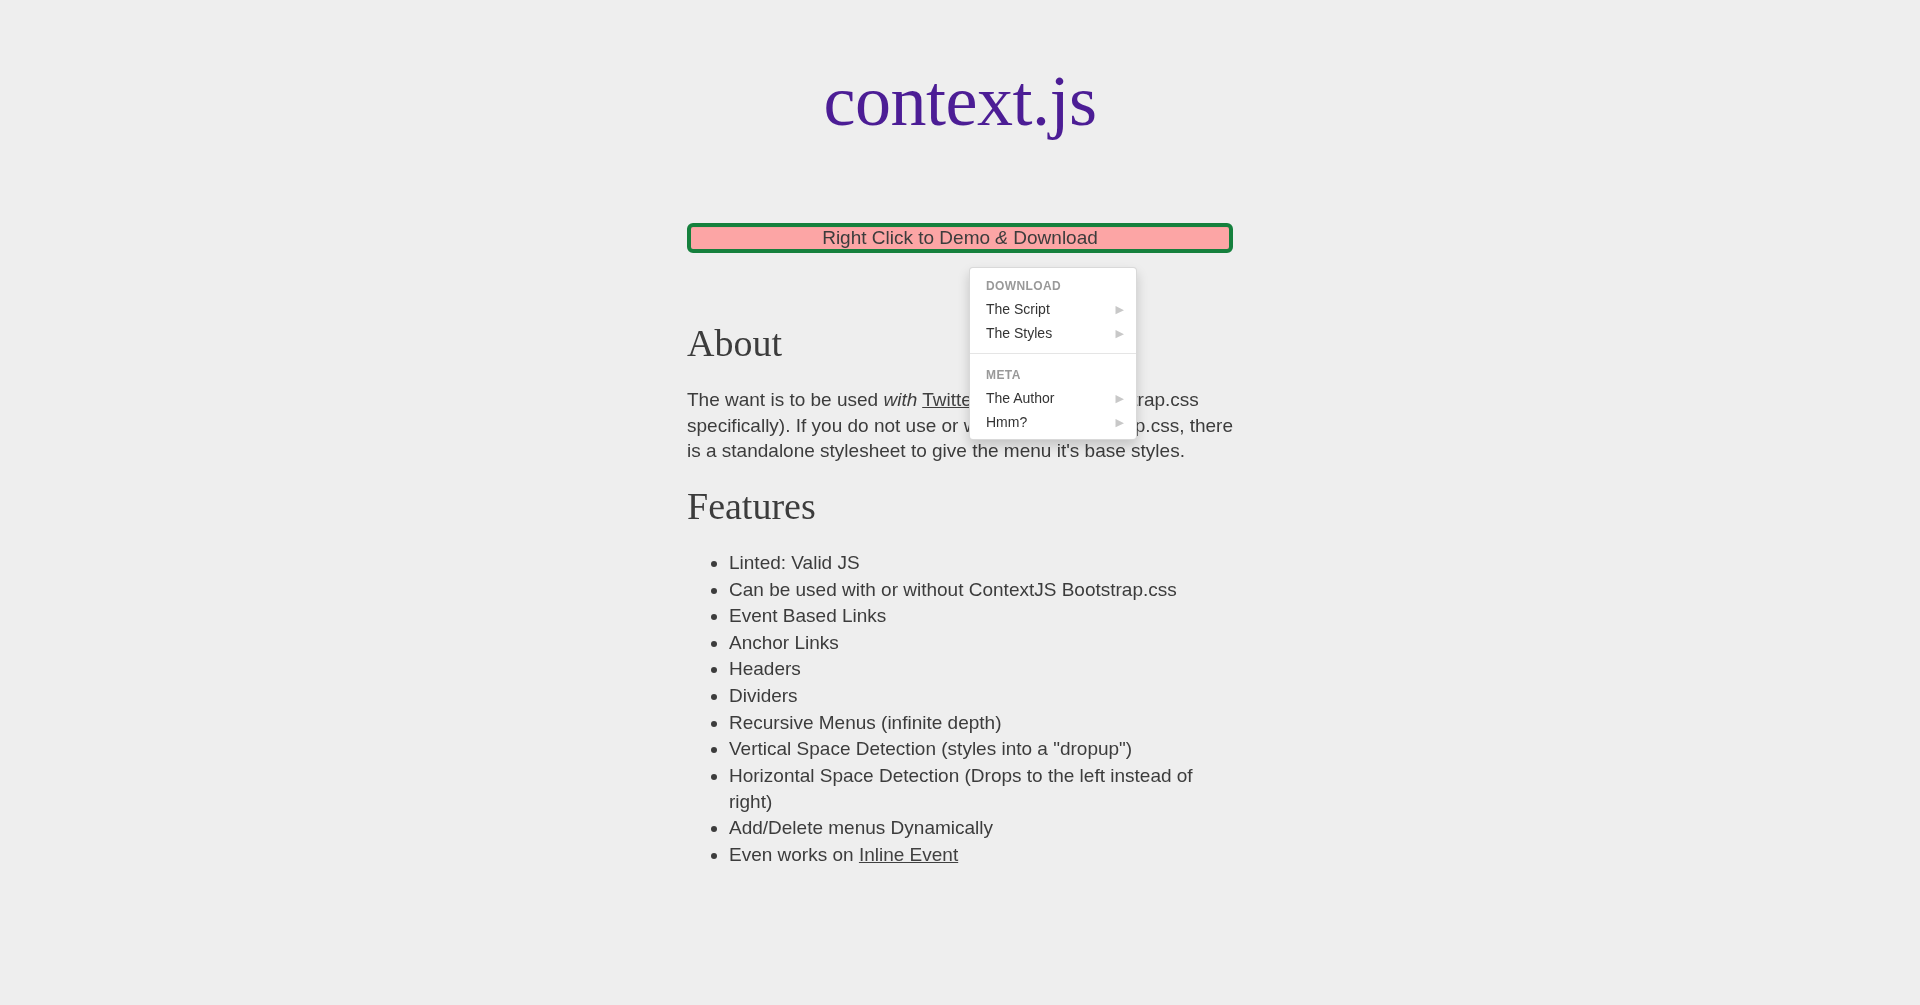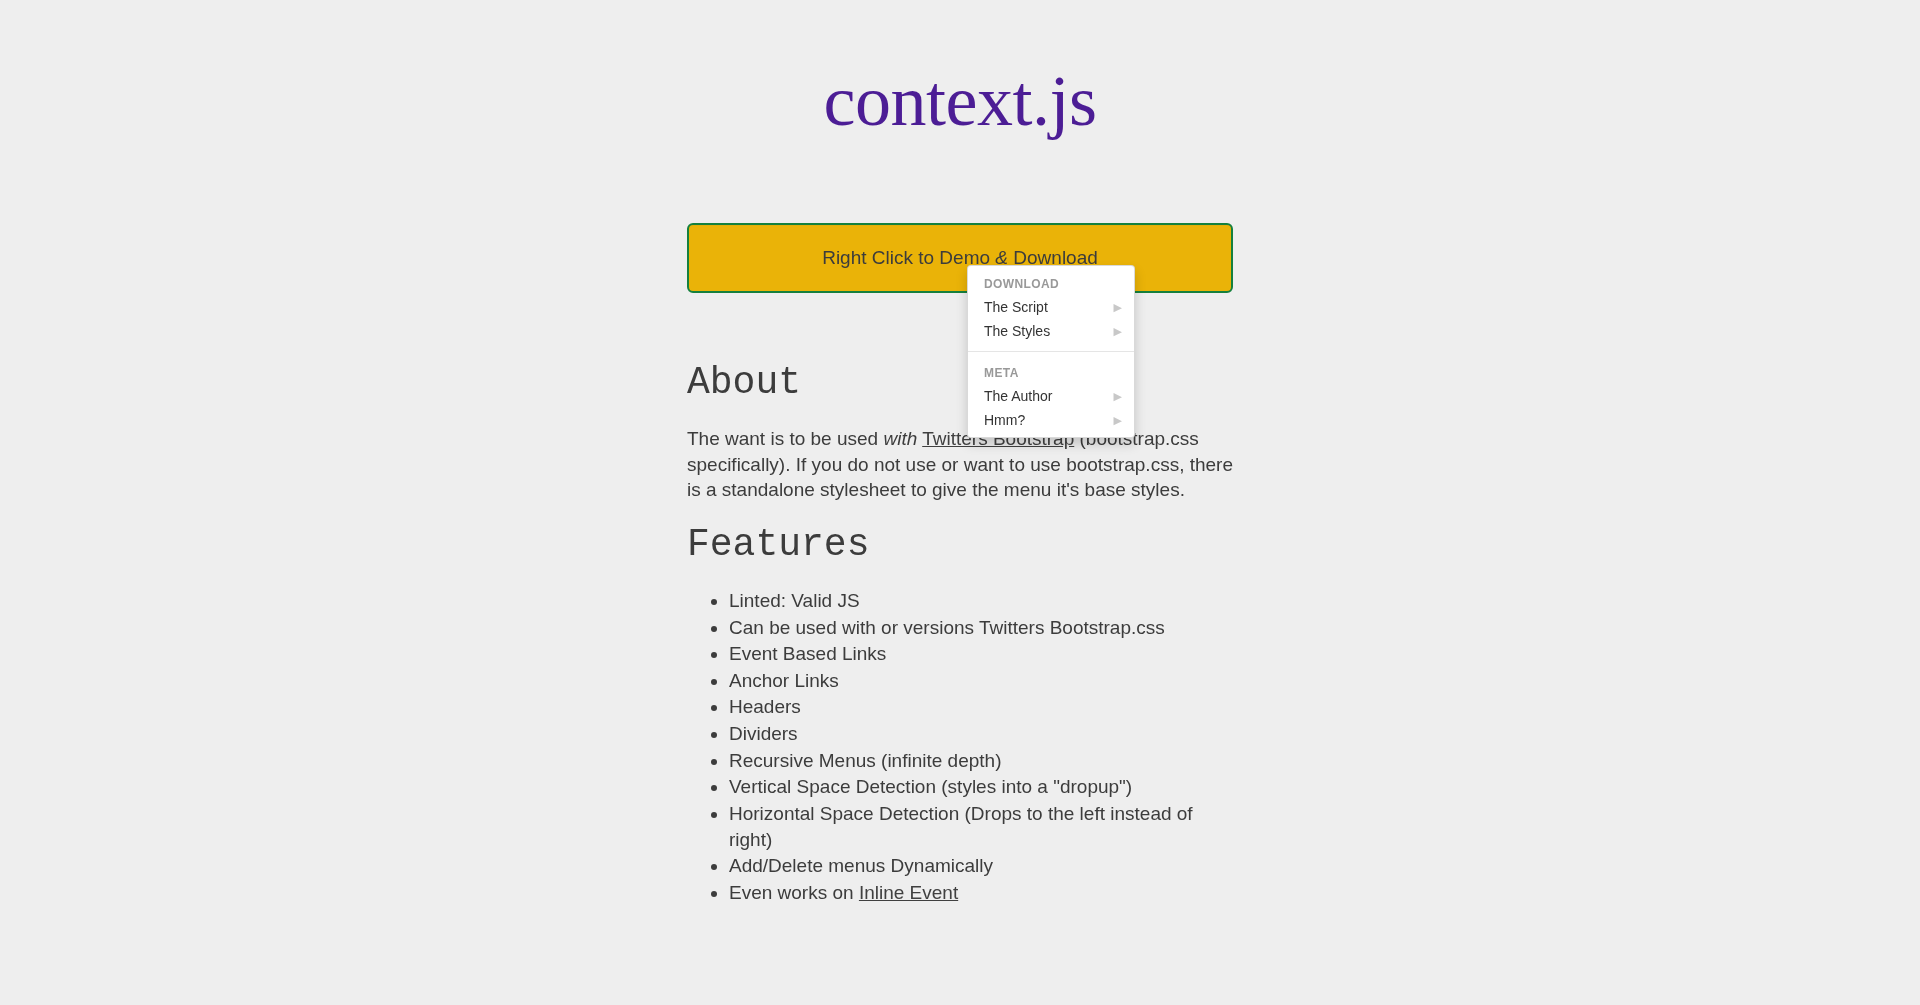--- a/index.html
+++ b/index.html
@@ -22,37 +22,36 @@
       font-family: Georgia, "Times New Roman", serif;
       font-weight: 400;
       font-size: 72px;
       color: #4c1d95;
       text-align: center;
       margin-top: 60px;
       margin-bottom: 80px;
       letter-spacing: -0.5px;
     }
     .demo-box {
-      background: #eab308;
-      border: 2px solid #15803d;
+      background: #fca5a5;
+      border: 4px solid #15803d;
       border-radius: 6px;
-      padding: 22px;
       text-align: center;
       font-size: 19px;
       color: #3c3c3c;
       margin-bottom: 68px;
       box-shadow: inset 0 1px 1px rgba(0,0,0,.03);
       position: relative;
       cursor: context-menu;
     }
     .italic {
       font-style: italic;
     }
     .section-title {
-      font-family: Liberation Mono, monospace;
+      font-family: Liberation Serif, serif;
       font-weight: 400;
       font-size: 38px;
       color: #3c3c3c;
       margin-bottom: 22px;
       margin-top: 8px;
     }
     .paragraph {
       font-size: 19px;
       line-height: 1.35;
       color: #3c3c3c;
@@ -151,21 +150,21 @@
   </div>
 
   <h2 class="section-title">About</h2>
   <p class="paragraph">
     <span>The want is to be used </span><span class="italic">with</span><span> </span><a href="#" class="link">Twitters Bootstrap</a><span> (bootstrap.css specifically). If you do not use or want to use bootstrap.css, there is a standalone stylesheet to give the menu it's base styles.</span>
   </p>
 
   <h2 class="section-title">Features</h2>
   <ul class="features-list">
     <li>Linted: Valid JS</li>
-    <li>Can be used with or versions Twitters Bootstrap.css</li>
+    <li>Can be used with or without ContextJS Bootstrap.css</li>
     <li>Event Based Links</li>
     <li>Anchor Links</li>
     <li>Headers</li>
     <li>Dividers</li>
     <li>Recursive Menus (infinite depth)</li>
     <li>Vertical Space Detection (styles into a "dropup")</li>
     <li>Horizontal Space Detection (Drops to the left instead of right)</li>
     <li>Add/Delete menus Dynamically</li>
     <li>
       <span>Even works on </span><a href="#" class="link">Inline Event</a>

